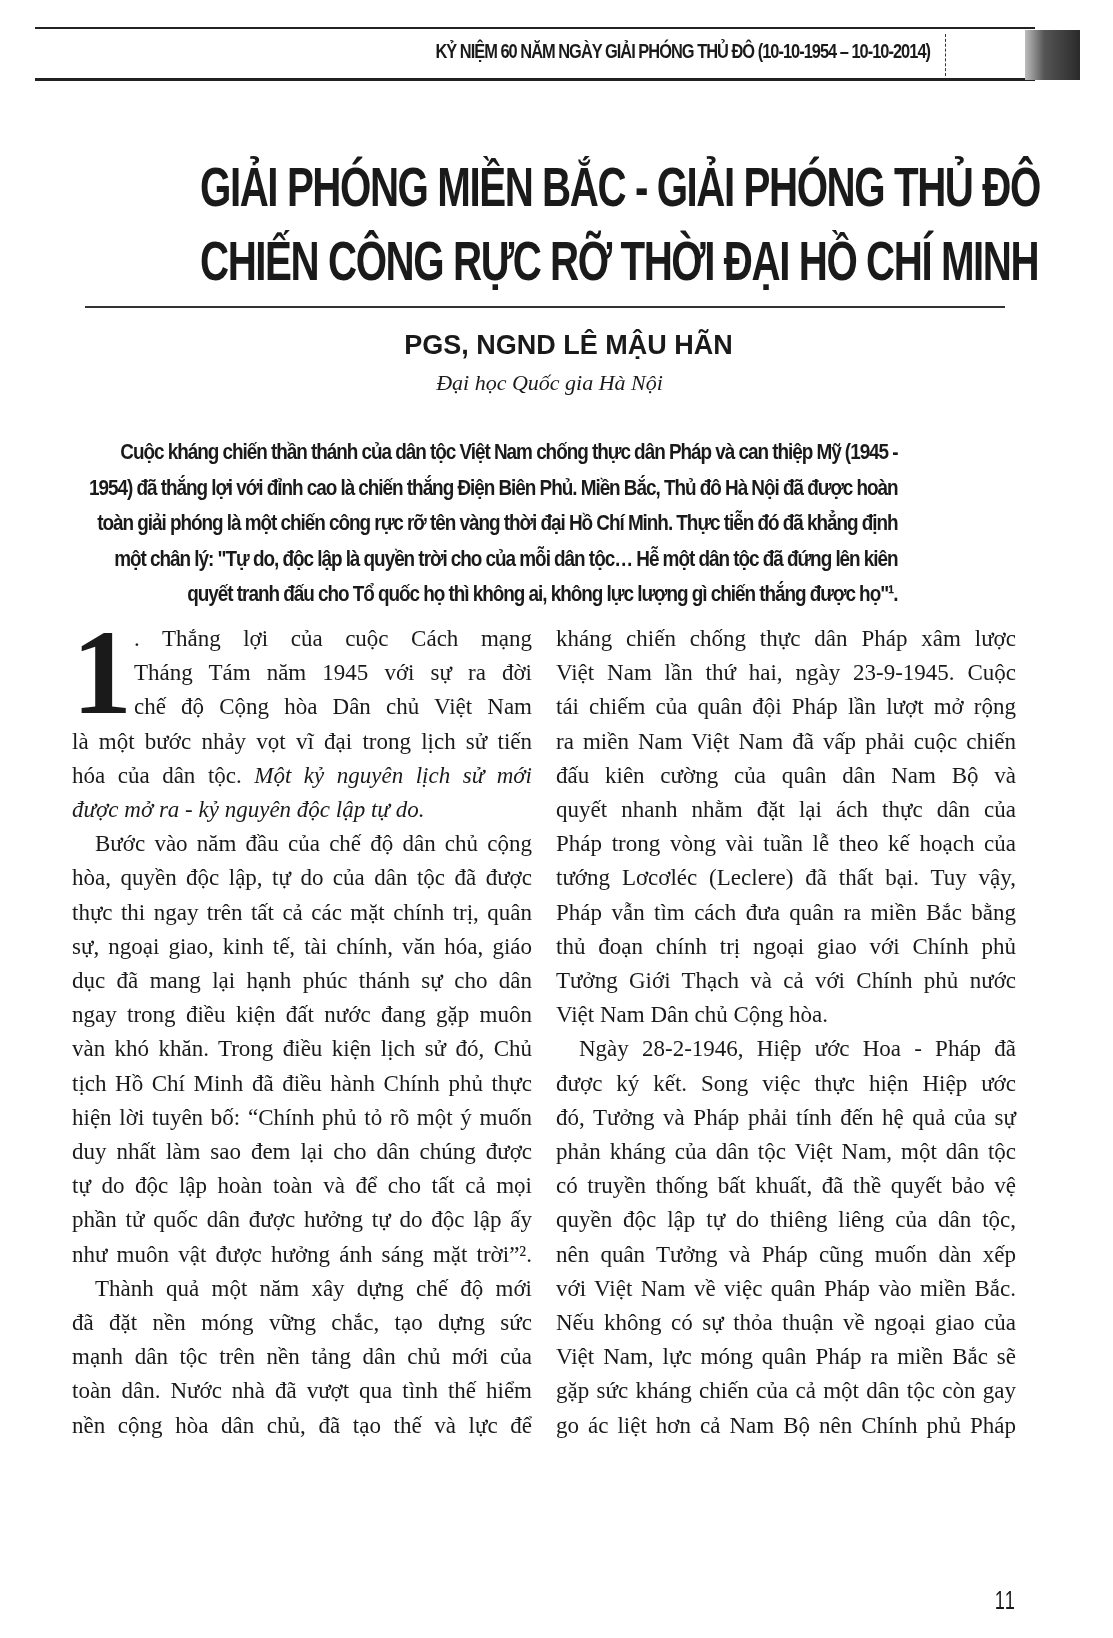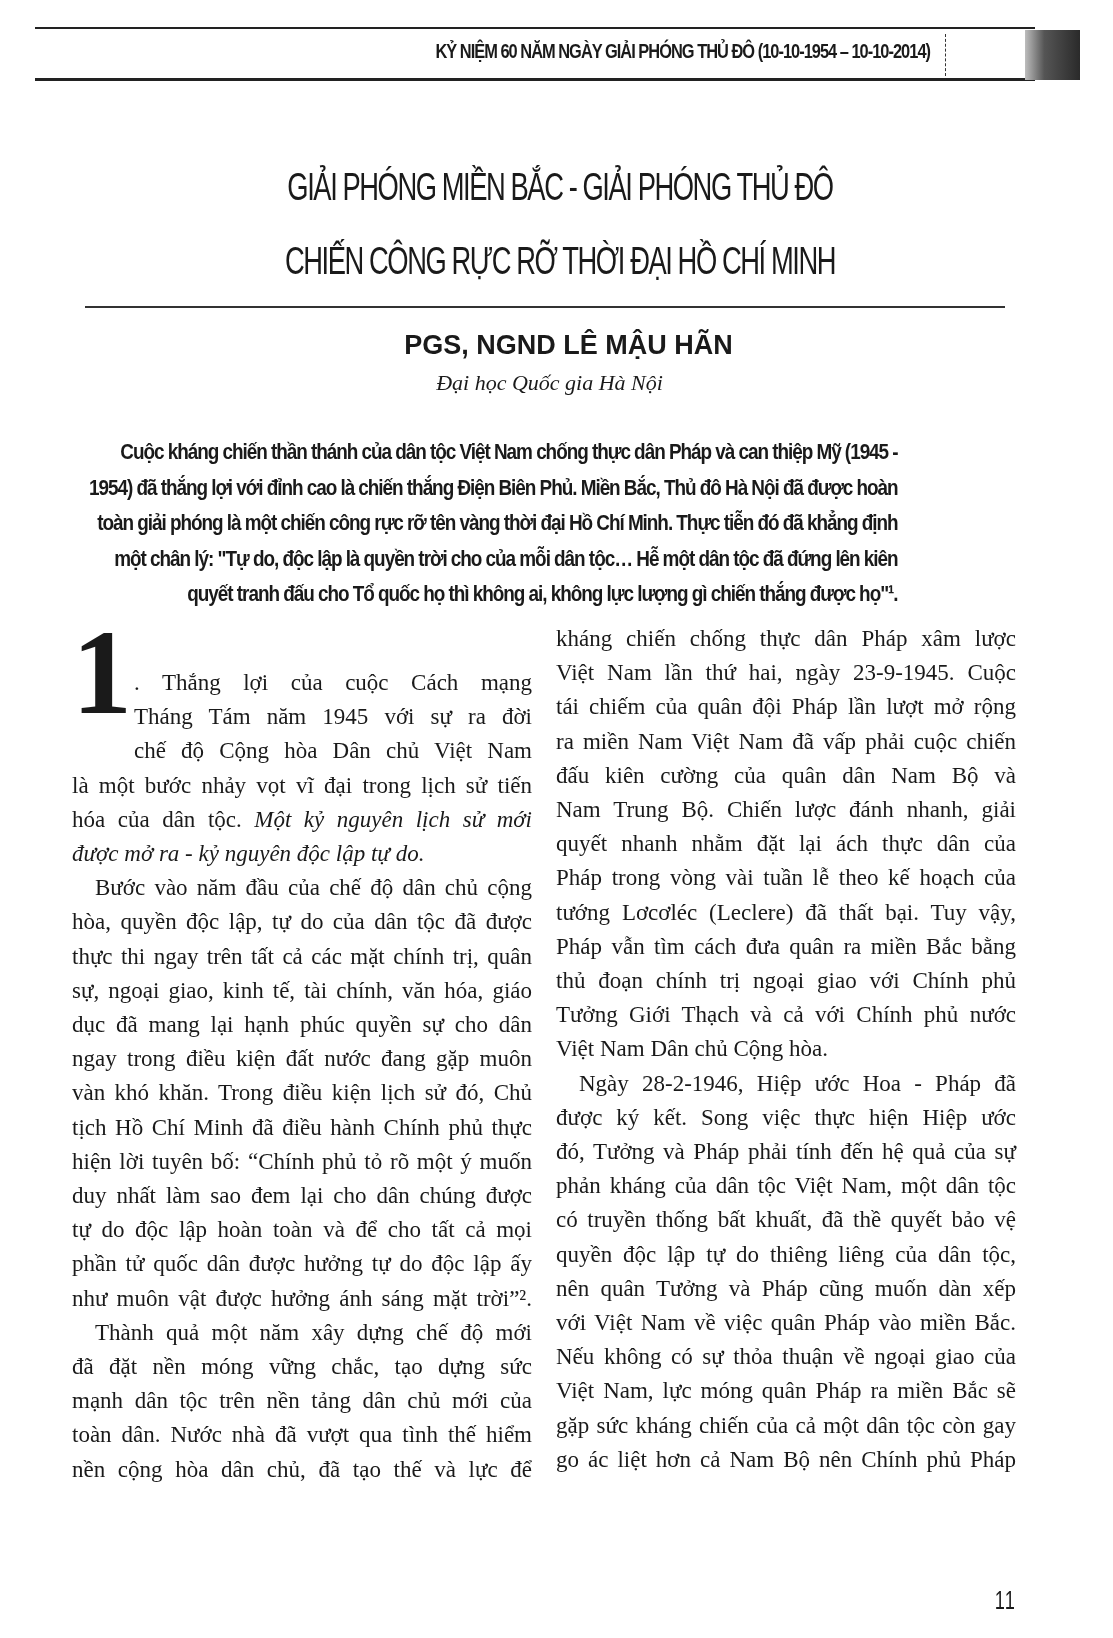--- a/index.html
+++ b/index.html
@@ -11,41 +11,41 @@
   .hdr-line-bot { position: absolute; left: 35px; top: 78px; width: 1000px; height: 3px; background: #222; }
   .hdr-text { position: absolute; left: 270px; top: 40px; width: 660px; text-align: right;
     font-family: "Liberation Sans", sans-serif; font-weight: 700; font-size: 20px; letter-spacing: -1.2px;
     transform: scaleX(0.82); transform-origin: right center; white-space: nowrap; }
   .hdr-tick { position: absolute; left: 945px; top: 34px; width: 1px; height: 42px; border-left: 1px dashed #333; }
   .hdr-tab { position: absolute; left: 1025px; top: 30px; width: 55px; height: 50px;
     background: linear-gradient(90deg, #bdbdbd 0%, #555 35%, #2a2a2a 100%); }
 
   
   .title { position: absolute; left: 60px; top: 150px; width: 1000px; text-align: center;
-    font-family: "Liberation Sans", sans-serif; font-weight: 400; font-size: 38px; line-height: 74px;
+    font-family: "Liberation Sans", sans-serif; font-weight: 700; font-size: 56px; line-height: 74px;
     letter-spacing: -2px; }
   .title .ln { display: block; transform: scaleX(0.72); transform-origin: center; white-space: nowrap; }
   .title-rule { position: absolute; left: 85px; top: 306px; width: 920px; height: 2px; background: #333; }
 
   
   .author { position: absolute; left: 0; top: 330px; width: 1113px; text-align: center;
     font-family: Liberation Sans, sans-serif; font-weight: 700; font-size: 27px; padding-left: 12px; }
   .affil { position: absolute; left: 0; top: 370px; width: 1099px; text-align: center;
     font-family: "Liberation Serif", serif; font-style: italic; font-size: 22px; }
 
   
   .abstract { position: absolute; left: 72px; top: 434px; width: 960px;
     font-family: "Liberation Sans", sans-serif; font-weight: 700; font-size: 22px; line-height: 35.5px;
     letter-spacing: -1.2px; text-align: right; }
   .abstract .aline { display: block; white-space: nowrap; transform: scaleX(0.86); transform-origin: left center; }
 
   
   .col { position: absolute; top: 622px; width: 460px;
     font-family: "Liberation Serif", serif; font-size: 23px; line-height: 34.2px; }
-  .col-left { left: 72px; margin-top: 44px; }
+  .col-left { left: 72px; }
   .col-right { left: 556px; }
   .col .line { display: block; white-space: nowrap; text-align: justify; text-align-last: justify; }
   .col .line.last { text-align-last: left; }
   .col em { font-style: italic; }
 
   .dropcap { position: absolute; left: 72px; top: 618px; font-family: "Liberation Serif", serif;
     font-weight: 700; font-size: 120px; line-height: 110px; }
   .col-left .dc-line { padding-left: 62px; }
 
   .page-number { position: absolute; left: 990px; top: 1585px; font-family: "Liberation Sans", sans-serif;
@@ -85,42 +85,41 @@
       <span class="line dc-line">. Thắng lợi của cuộc Cách mạng</span>
       <span class="line dc-line">Tháng Tám năm 1945 với sự ra đời</span>
       <span class="line dc-line">chế độ Cộng hòa Dân chủ Việt Nam</span>
       <span class="line ">là một bước nhảy vọt vĩ đại trong lịch sử tiến</span>
       <span class="line ">hóa của dân tộc. <em>Một kỷ nguyên lịch sử mới</em></span>
       <span class="line last"><em>được mở ra - kỷ nguyên độc lập tự do.</em></span>
       <span class="line "> Bước vào năm đầu của chế độ dân chủ cộng</span>
       <span class="line ">hòa, quyền độc lập, tự do của dân tộc đã được</span>
       <span class="line ">thực thi ngay trên tất cả các mặt chính trị, quân</span>
       <span class="line ">sự, ngoại giao, kinh tế, tài chính, văn hóa, giáo</span>
-      <span class="line ">dục đã mang lại hạnh phúc quyền sự cho dân</span>
+      <span class="line ">dục đã mang lại hạnh phúc thánh sự cho dân</span>
       <span class="line ">ngay trong điều kiện đất nước đang gặp muôn</span>
       <span class="line ">vàn khó khăn. Trong điều kiện lịch sử đó, Chủ</span>
       <span class="line ">tịch Hồ Chí Minh đã điều hành Chính phủ thực</span>
       <span class="line ">hiện lời tuyên bố: “Chính phủ tỏ rõ một ý muốn</span>
       <span class="line ">duy nhất làm sao đem lại cho dân chúng được</span>
       <span class="line ">tự do độc lập hoàn toàn và để cho tất cả mọi</span>
       <span class="line ">phần tử quốc dân được hưởng tự do độc lập ấy</span>
       <span class="line ">như muôn vật được hưởng ánh sáng mặt trời”².</span>
       <span class="line "> Thành quả một năm xây dựng chế độ mới</span>
       <span class="line ">đã đặt nền móng vững chắc, tạo dựng sức</span>
       <span class="line ">mạnh dân tộc trên nền tảng dân chủ mới của</span>
       <span class="line ">toàn dân. Nước nhà đã vượt qua tình thế hiểm</span>
       <span class="line ">nền cộng hòa dân chủ, đã tạo thế và lực để</span>
     </div>
   <div class="col col-right" id="col-right">
       <span class="line ">kháng chiến chống thực dân Pháp xâm lược</span>
       <span class="line ">Việt Nam lần thứ hai, ngày 23-9-1945. Cuộc</span>
       <span class="line ">tái chiếm của quân đội Pháp lần lượt mở rộng</span>
       <span class="line ">ra miền Nam Việt Nam đã vấp phải cuộc chiến</span>
       <span class="line ">đấu kiên cường của quân dân Nam Bộ và</span>
-      <span class="line ">Nam Trung Bộ. Chiến lược đánh nhanh, giải</span>
       <span class="line ">quyết nhanh nhằm đặt lại ách thực dân của</span>
       <span class="line ">Pháp trong vòng vài tuần lễ theo kế hoạch của</span>
       <span class="line ">tướng Lơcơléc (Leclere) đã thất bại. Tuy vậy,</span>
       <span class="line ">Pháp vẫn tìm cách đưa quân ra miền Bắc bằng</span>
       <span class="line ">thủ đoạn chính trị ngoại giao với Chính phủ</span>
       <span class="line ">Tưởng Giới Thạch và cả với Chính phủ nước</span>
       <span class="line last">Việt Nam Dân chủ Cộng hòa.</span>
       <span class="line "> Ngày 28-2-1946, Hiệp ước Hoa - Pháp đã</span>
       <span class="line ">được ký kết. Song việc thực hiện Hiệp ước</span>
       <span class="line ">đó, Tưởng và Pháp phải tính đến hệ quả của sự</span>

